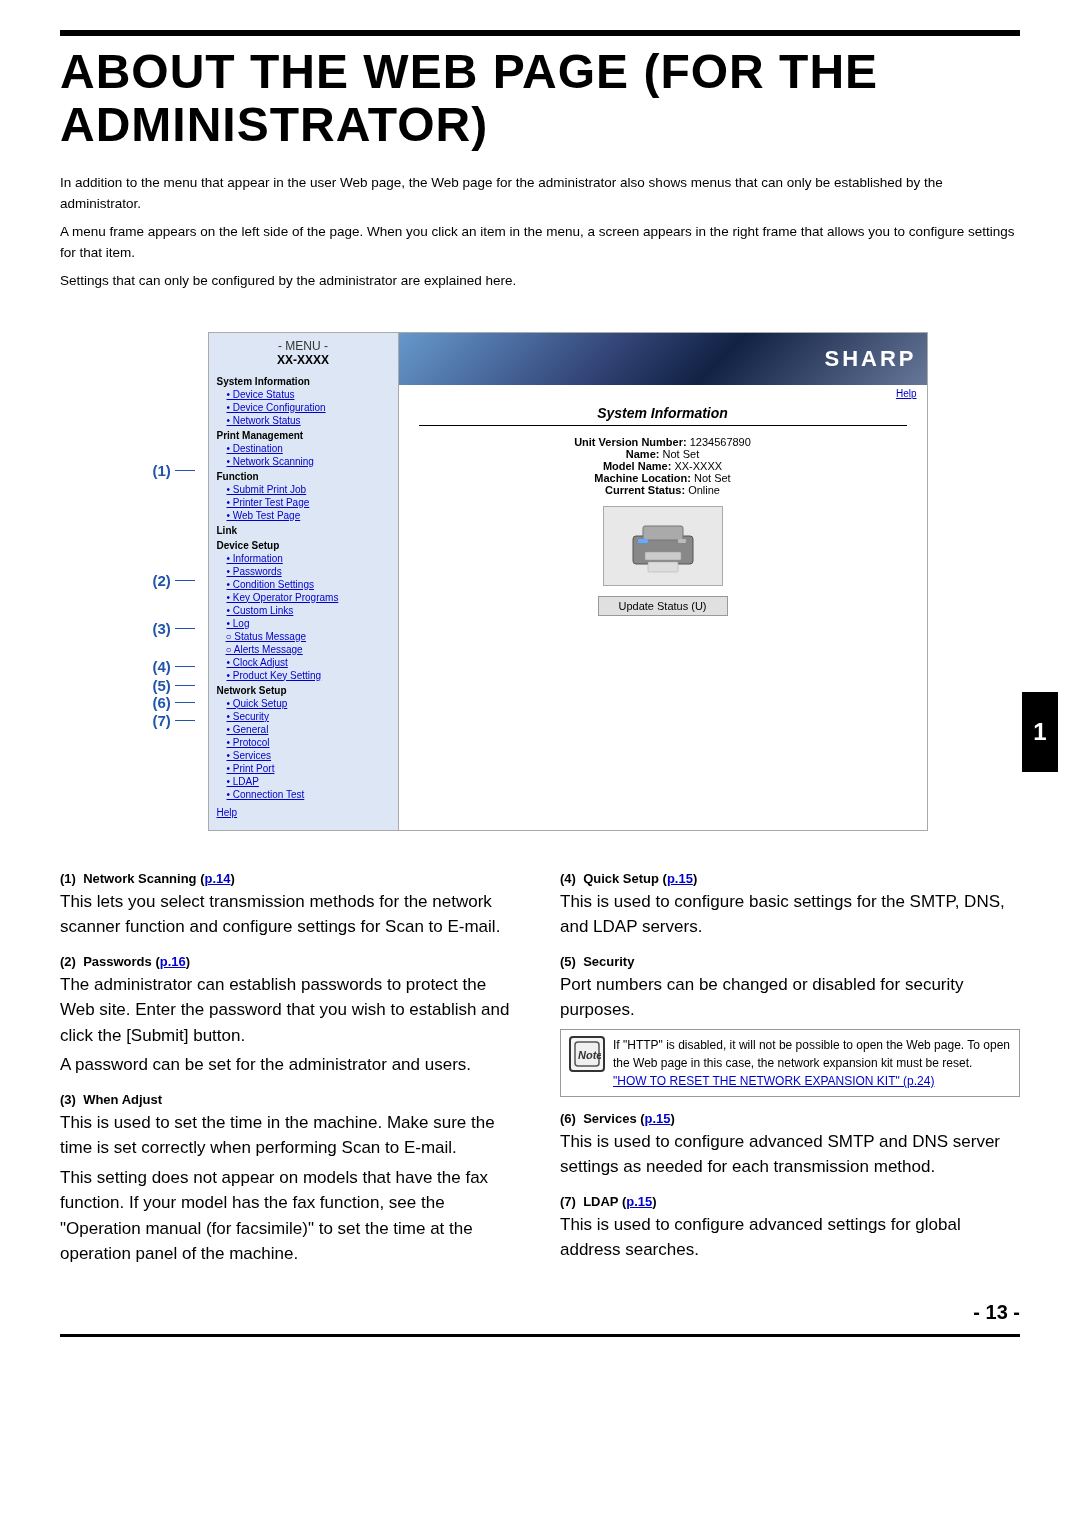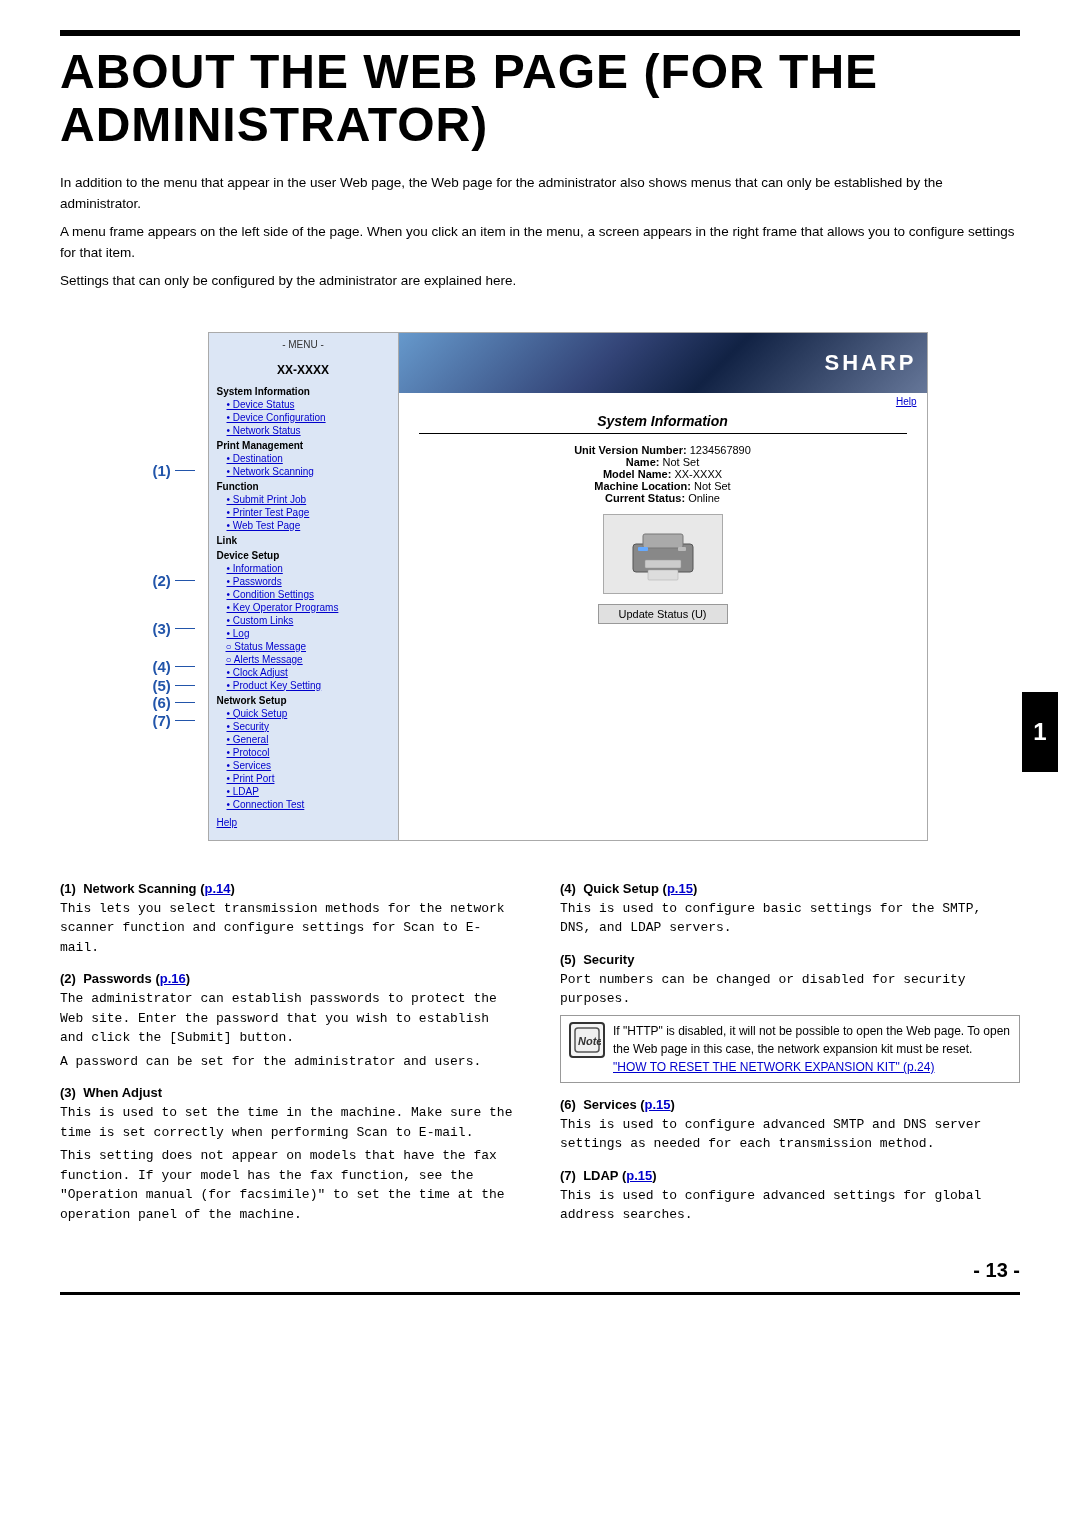--- a/index.html
+++ b/index.html
@@ -39,23 +39,23 @@
     .menu-panel {
       width: 190px;
       background: #dce6f5;
       padding: 6px 0 10px 0;
       font-size: 10px;
       border-right: 1px solid #aaa;
       flex-shrink: 0;
     }
     .menu-title {
       text-align: center;
-      font-size: 10px;
+      font-size: 12px;
       color: #333;
-      margin-bottom: 13px;
+      margin-bottom: 0;
     }
     .menu-model {
       text-align: center;
       font-size: 12px;
       font-weight: bold;
       color: #000;
       margin-bottom: 6px;
     }
     .menu-section-title {
       font-size: 10px;
@@ -86,21 +86,21 @@
       padding: 6px 8px 2px 8px;
     }
     .content-panel {
       flex: 1;
       background: #fff;
       display: flex;
       flex-direction: column;
     }
     .content-header {
       background: linear-gradient(135deg, #6699cc 0%, #334477 40%, #112244 60%, #667799 100%);
-      height: 60px;
+      height: 52px;
       display: flex;
       align-items: center;
       justify-content: flex-end;
       padding: 0 10px;
       position: relative;
     }
     .sharp-logo {
       color: #fff;
       font-size: 22px;
       font-weight: 900;
@@ -174,24 +174,23 @@
     }
     .desc-item .desc-title {
       font-weight: bold;
       margin-bottom: 3px;
     }
     .desc-item .desc-title a {
       color: #0000cc;
       text-decoration: underline;
     }
     .desc-item p {
-      font-size: 13px;
+      font-size: 17px;
       line-height: 1.5;
       margin-bottom: 4px;
-      font-family: Liberation Mono, monospace;
     }
     .note-box {
       display: flex;
       align-items: flex-start;
       border: 1px solid #999;
       padding: 6px 8px;
       margin-top: 6px;
       font-size: 12px;
     }
     .note-icon {

